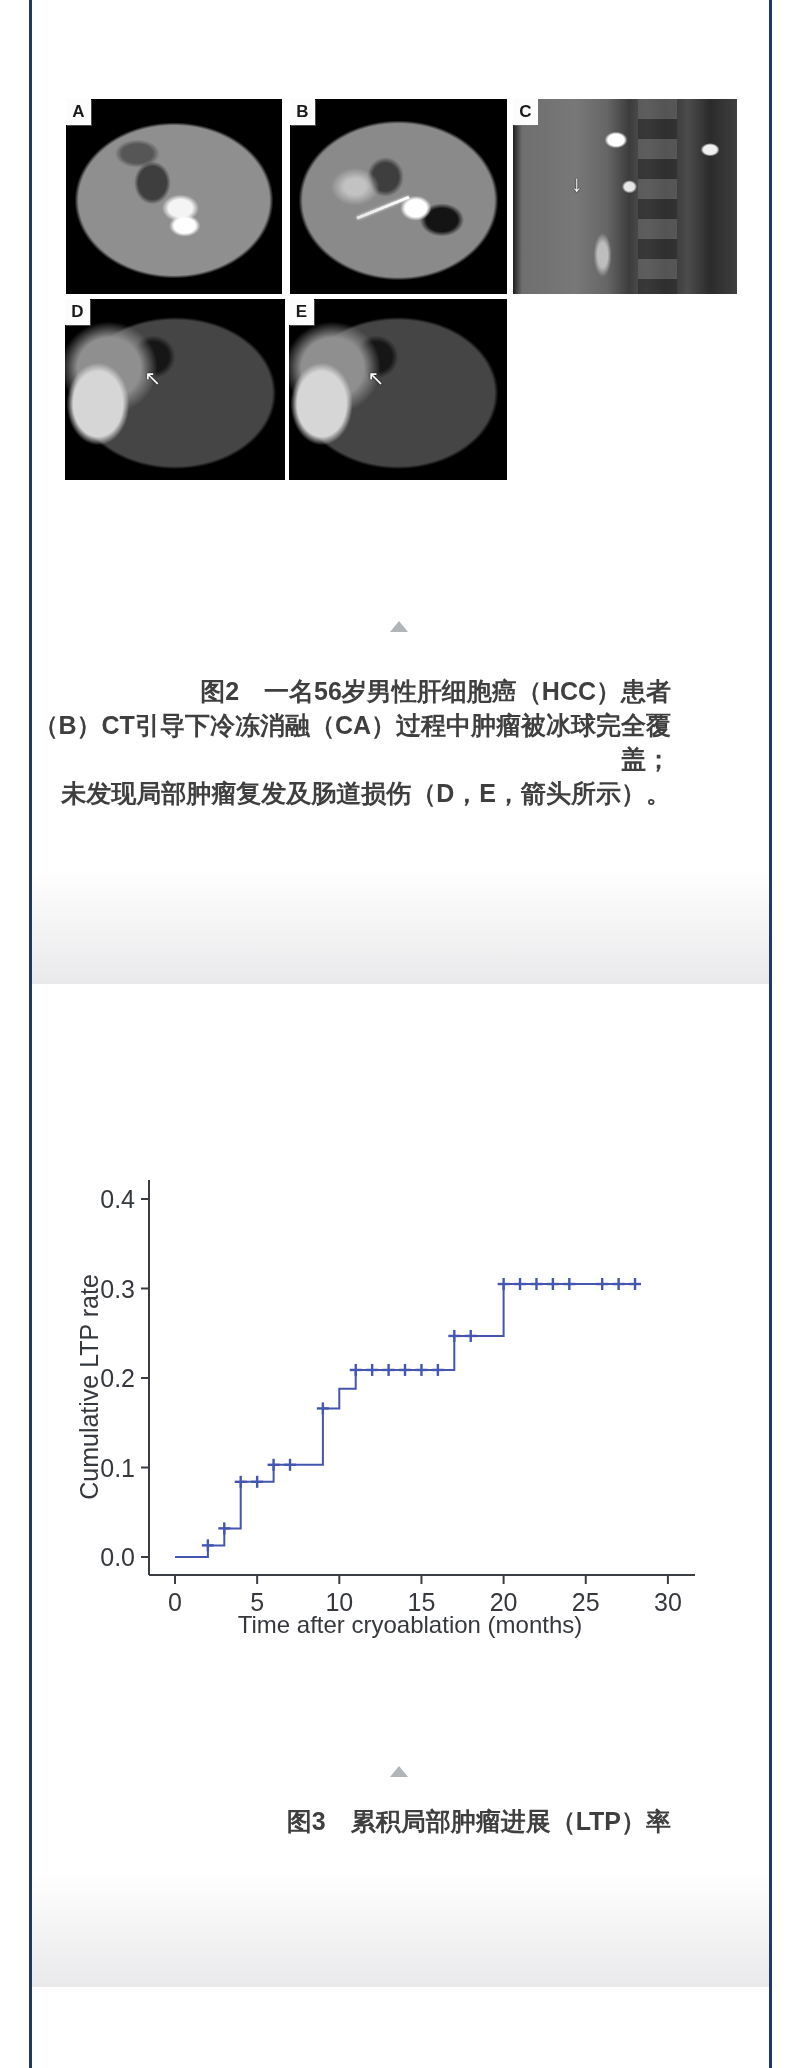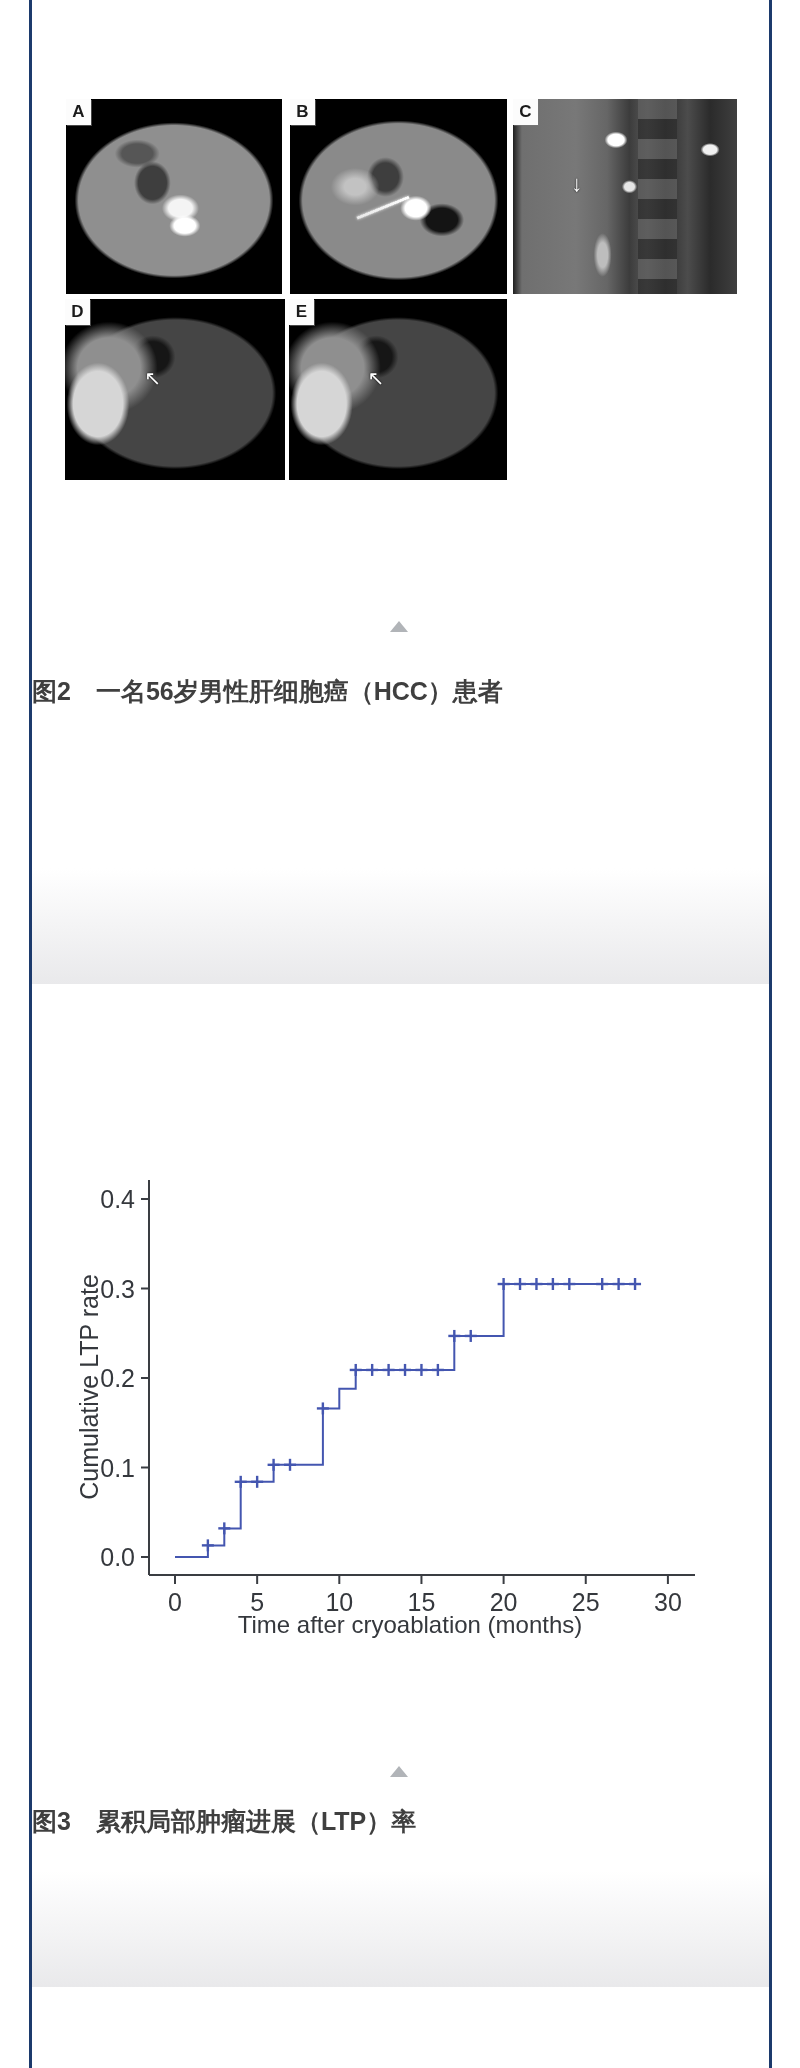--- a/index.html
+++ b/index.html
@@ -40,21 +40,21 @@
     radial-gradient(ellipse 26% 30% at 20% 38%, #8f8f8f 0 55%, rgba(143,143,143,0) 85%),
     radial-gradient(ellipse 12% 14% at 40% 32%, #161616 0 60%, rgba(0,0,0,0) 85%),
     radial-gradient(ellipse 46% 42% at 50% 52%, #454545 0 96%, #000 100%);}
   .mr-arrow{position:absolute;color:#ffffff;font-size:20px;line-height:1;text-shadow:0 0 2px #000;}
   .arrow-c{left:26%;top:38%;font-size:22px;}
   .arrow-de{left:36%;top:38%;}
 
   
   .tri-up{position:absolute;left:390px;width:0;height:0;
     border-left:9px solid transparent;border-right:9px solid transparent;border-bottom:11px solid #b1b4b8;}
-  .caption{position:absolute;left:32px;width:639px;text-align:left;color:#3f3f3f;
+  .caption{position:absolute;left:32px;width:639px;text-align:right;color:#3f3f3f;
     font-weight:700;font-size:25px;line-height:34px;}
   .grad-band{position:absolute;left:32px;width:737px;background:linear-gradient(180deg,#ffffff 0%,#e9e9eb 100%);}
 
   
   #ltp-chart{position:absolute;left:60px;top:1150px;}
   #ltp-chart text{font-family:"Liberation Sans",sans-serif;fill:#35383d;}
 </style>
 </head>
 <body>
 
@@ -79,20 +79,22 @@
 </div>
 <div class="med-img img-mr-de" style="left:289px;top:299px;width:218px;height:181px;">
   <span class="med-label">E</span>
   <span class="mr-arrow arrow-de">↖</span>
 </div>
 
 <div class="tri-up" style="top:621px;"></div>
 
 <div class="caption" style="top:674px;">
   <div>图2　一名56岁男性肝细胞癌（HCC）患者</div>
+  <div>（B）CT引导下冷冻消融（CA）过程中肿瘤被冰球完全覆盖；</div>
+  <div>未发现局部肿瘤复发及肠道损伤（D，E，箭头所示）。</div>
 </div>
 
 <div class="grad-band" style="top:868px;height:116px;"></div>
 
 <svg id="ltp-chart" width="660" height="500" viewBox="0 0 660 500">
     <g stroke="#3a3d42" stroke-width="2">
       <line x1="89" y1="30" x2="89" y2="425"></line>
       <line x1="89" y1="425" x2="635" y2="425"></line>
       <line x1="81" y1="407" x2="89" y2="407"></line>
       <line x1="81" y1="317.5" x2="89" y2="317.5"></line>

